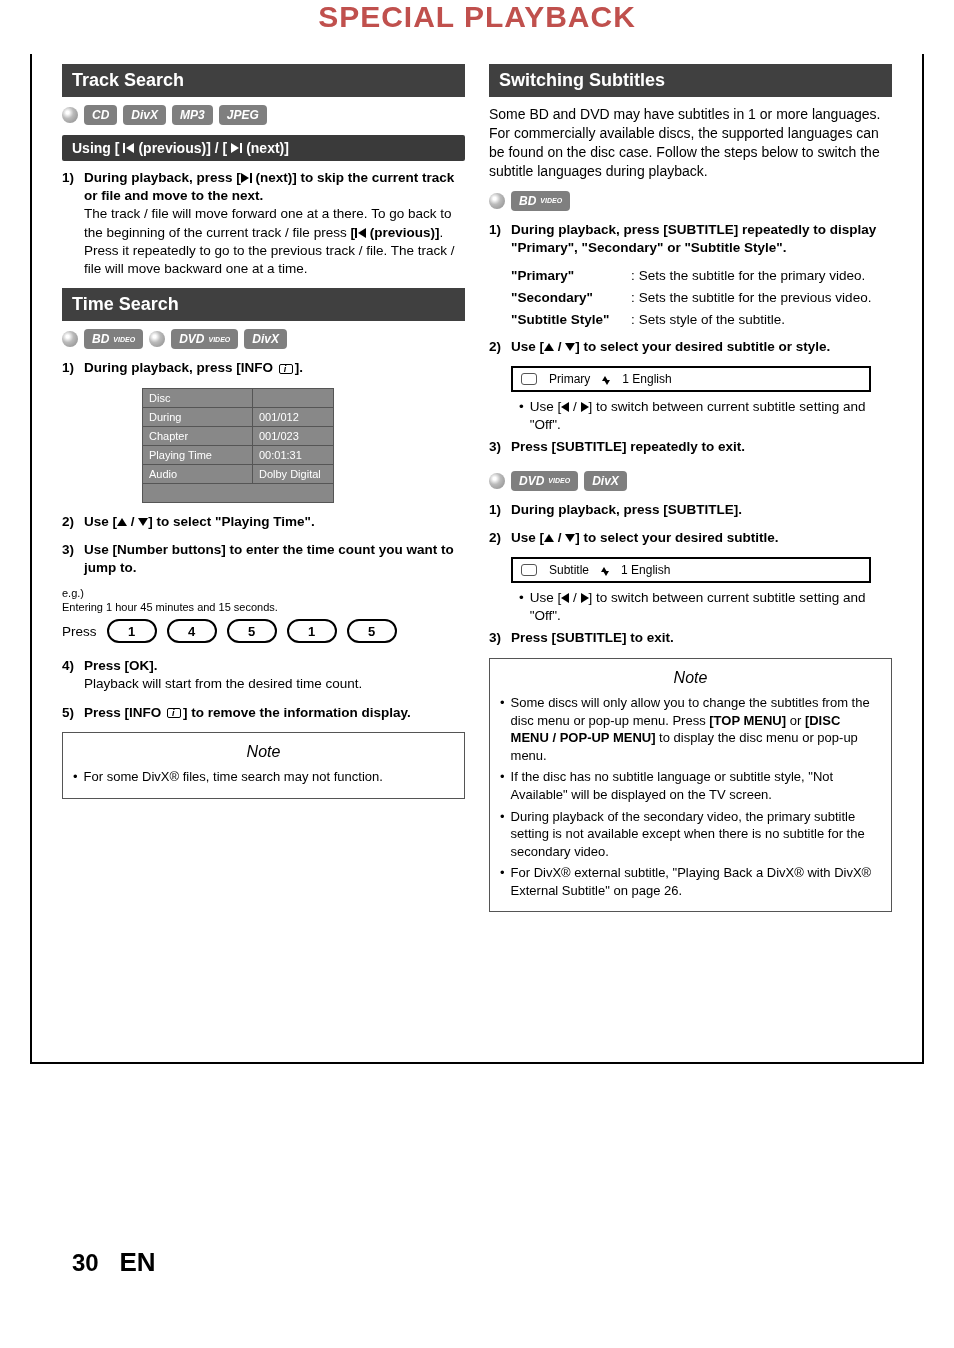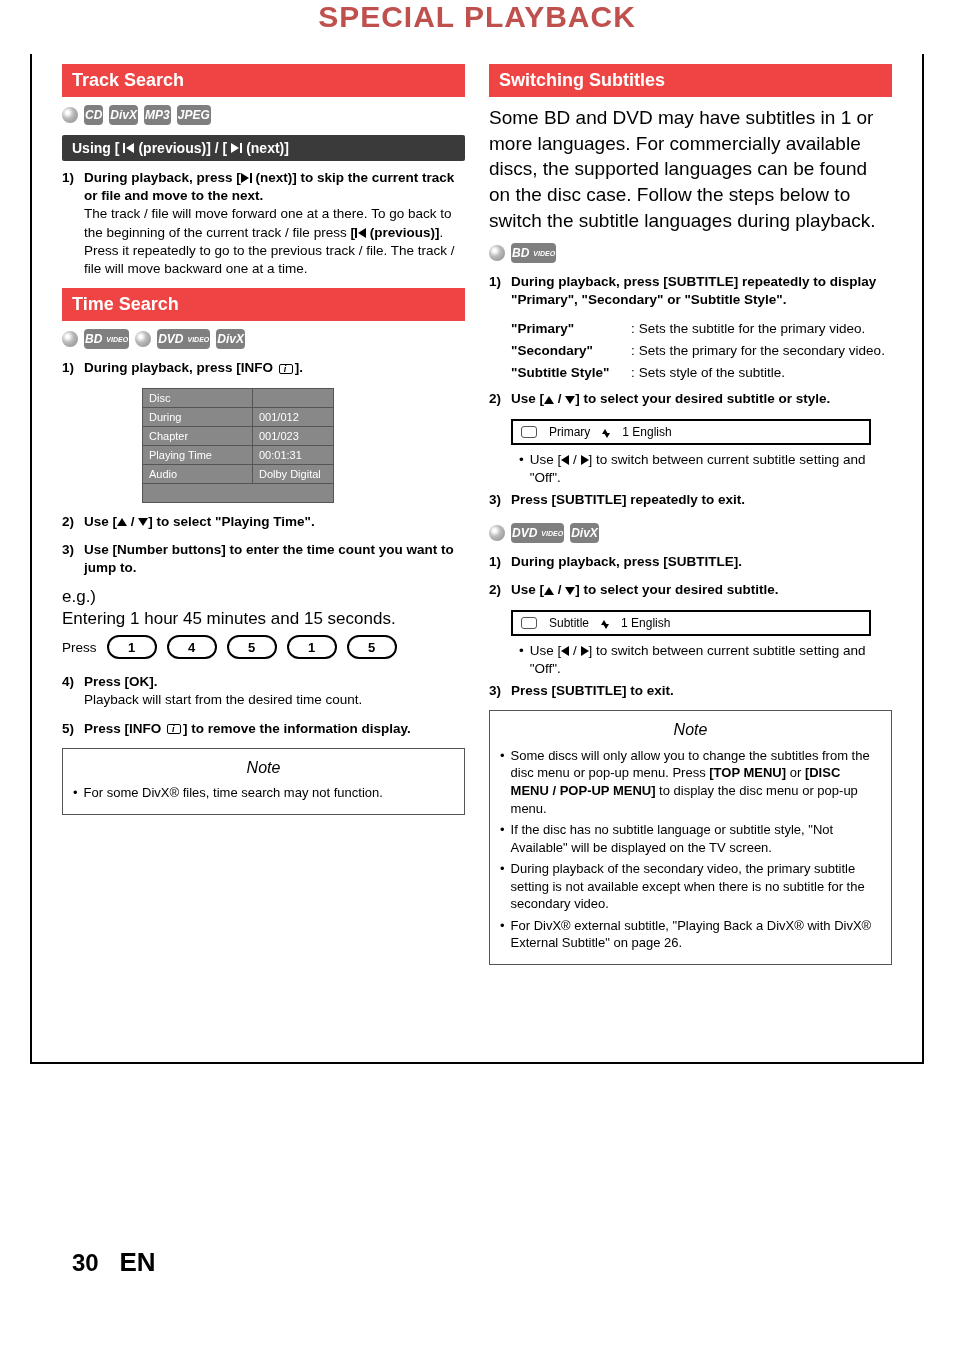--- a/index.html
+++ b/index.html
@@ -26,42 +26,42 @@
     color: #c0504d;
     letter-spacing: 1px;
     margin-bottom: 20px;
   }
   .columns {
     display: flex;
     gap: 24px;
   }
   .col { width: 50%; }
   .section-bar {
-    background: #ef4444;
+    background: #404040;
     color: #fff;
     font-weight: bold;
     font-size: 18px;
     padding: 6px 10px;
     margin-bottom: 8px;
   }
   .badge-row {
     display: flex;
     gap: 6px;
     margin-bottom: 10px;
     align-items: center;
   }
   .badge {
     display: inline-flex;
     align-items: center;
     gap: 4px;
     background: #7f7f7f;
     color: #fff;
     font-size: 12px;
     font-weight: bold;
-    padding: 3px 1px;
+    padding: 3px 8px;
     border-radius: 4px;
     font-style: italic;
   }
   .disc-dot {
     width: 14px;
     height: 14px;
     border-radius: 50%;
     background: radial-gradient(circle at 35% 35%, #fff 10%, #bbb 40%, #888 100%);
     display:inline-block;
     flex-shrink:0;
@@ -74,41 +74,41 @@
     color: #fff;
     font-weight: bold;
     font-size: 14px;
     padding: 5px 10px;
     border-radius: 2px;
     margin-bottom: 8px;
     display:flex;
     align-items:center;
     gap:4px;
   }
-  .body-text { font-size: 19px; line-height: 1.35; margin-bottom: 10px; }
+  .body-text { font-size: 14px; line-height: 1.35; margin-bottom: 10px; }
   .step-list { list-style: none; }
   .step-list li { font-size: 13.5px; line-height: 1.35; margin-bottom: 10px; display:flex; }
   .step-num { font-weight: bold; min-width: 22px; }
   .step-body { flex:1; }
   .step-lead { font-weight: bold; }
   .step-normal { font-weight: normal; }
   .info-table {
     width: 192px;
     margin: 6px 0 10px 80px;
     border-collapse: collapse;
     font-size: 11px;
   }
   .info-table td {
     border: 1px solid #555;
     background: #888;
     color: #fff;
     padding: 3px 6px;
   }
   .info-table td.label { width:110px; }
-  .eg { font-size: 17px; margin-bottom: 2px; }
+  .eg { font-size: 11px; margin-bottom: 2px; }
   .press-row { display:flex; align-items:center; gap:10px; margin: 6px 0 14px 0;}
   .press-row .lbl { font-weight:normal; font-size:13.5px;}
   .btn-pill {
     border: 2px solid #000;
     border-radius: 14px;
     min-width: 50px;
     height: 24px;
     display:flex;
     align-items:center;
     justify-content:center;
@@ -350,21 +350,21 @@
 
   <div style="margin-left:22px; margin-bottom:8px;">
     <div class="def-row">
       <span class="def-term">"Primary"</span>
       <span class="def-colon">:</span>
       <span>Sets the subtitle for the primary video.</span>
     </div>
     <div class="def-row">
       <span class="def-term">"Secondary"</span>
       <span class="def-colon">:</span>
-      <span>Sets the primary for the secondary video.</span>
+      <span>Sets the subtitle for the previous video.</span>
     </div>
     <div class="def-row">
       <span class="def-term">"Subtitle Style"</span>
       <span class="def-colon">:</span>
       <span>Sets style of the subtitle.</span>
     </div>
   </div>
 
   <ol class="step-list">
     <li>

